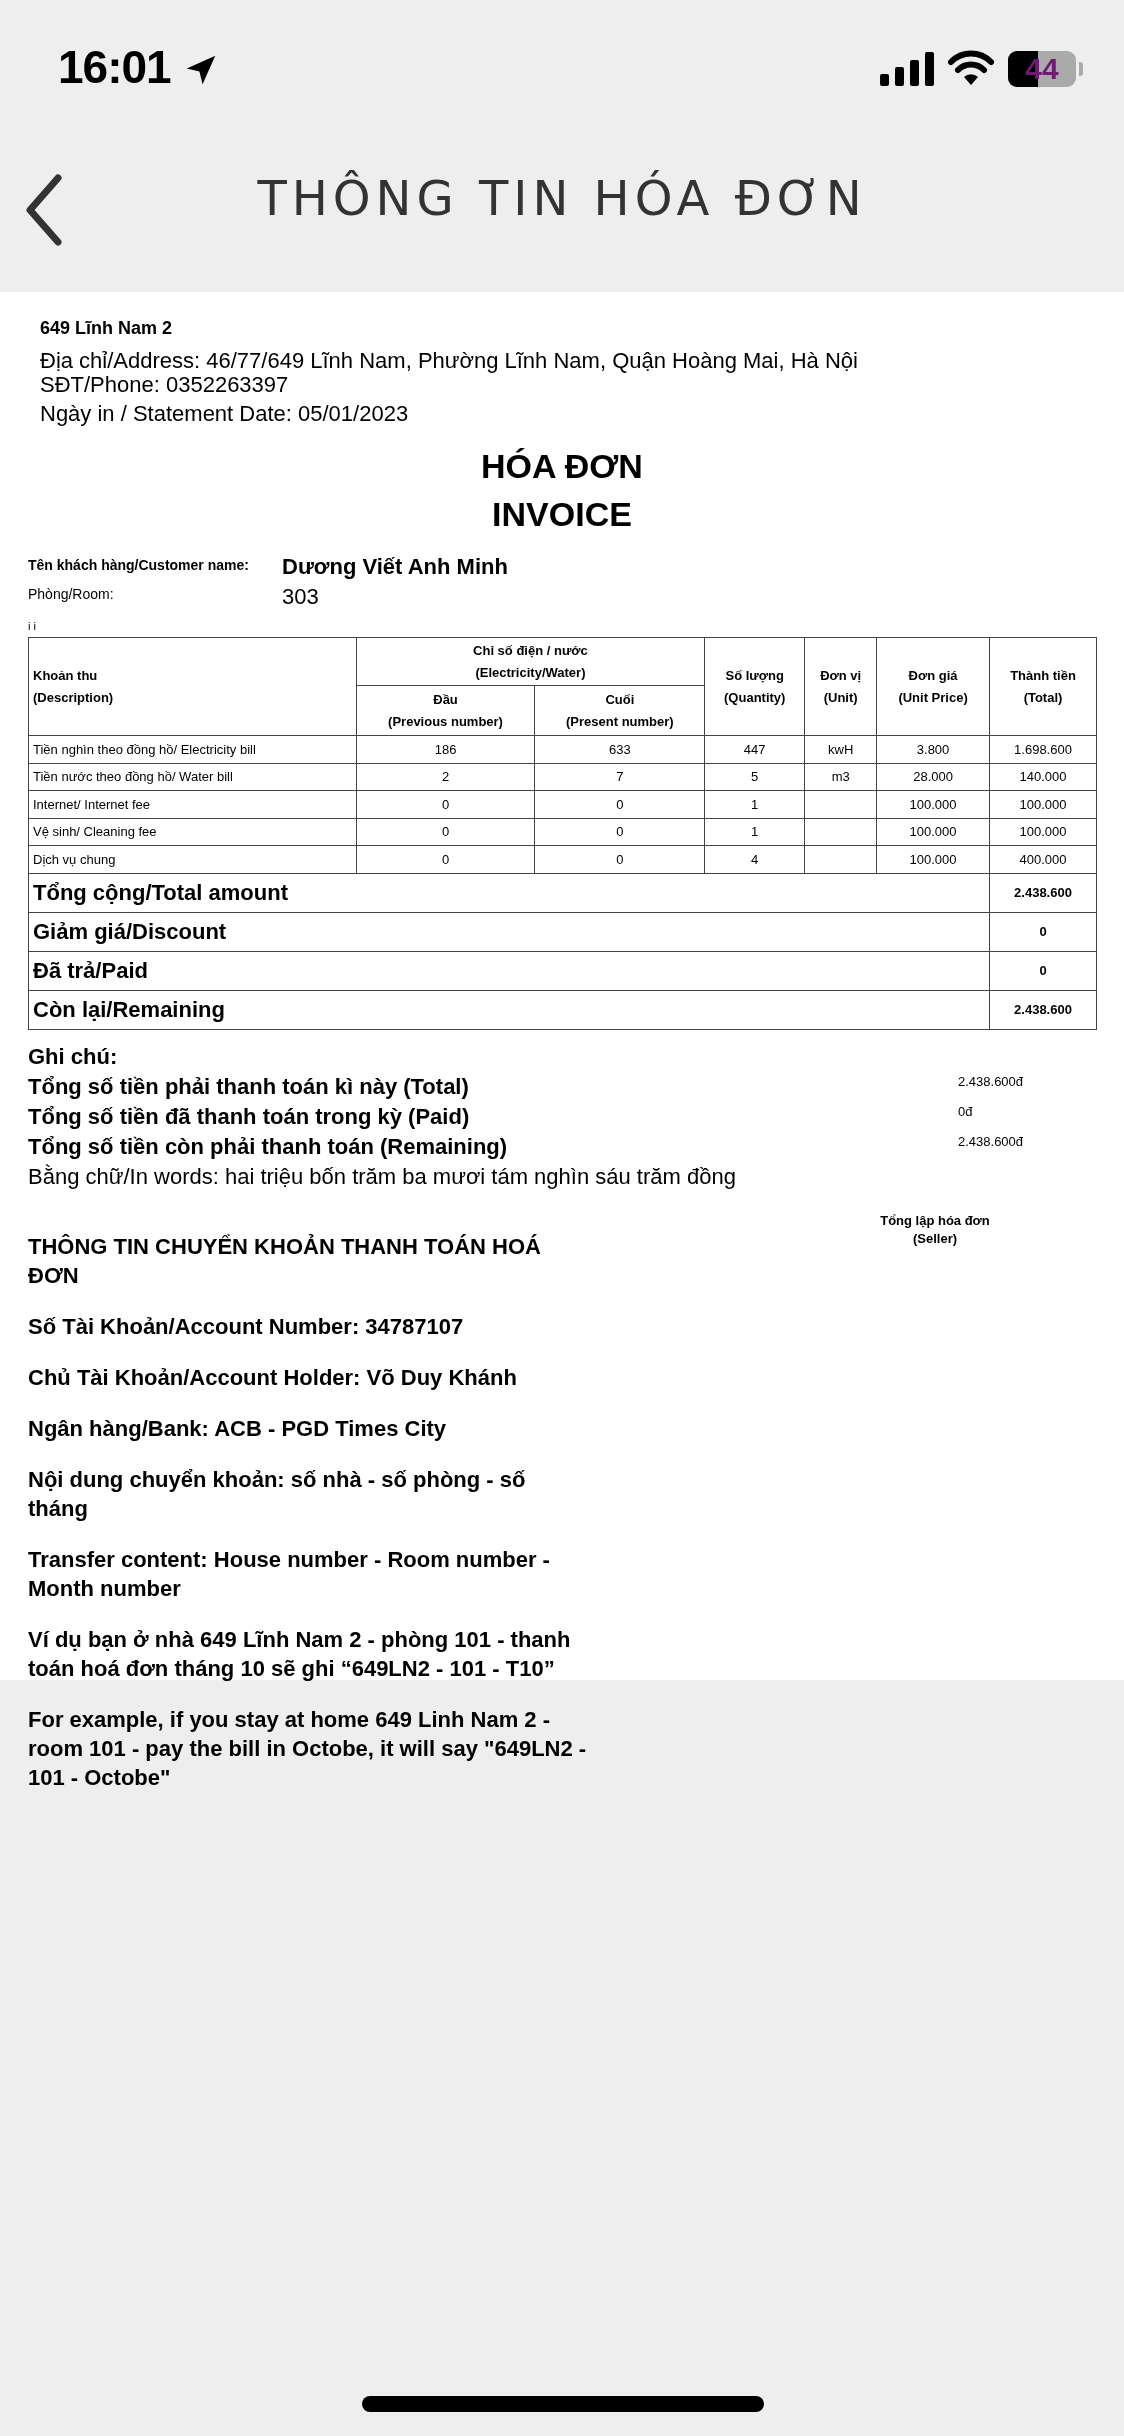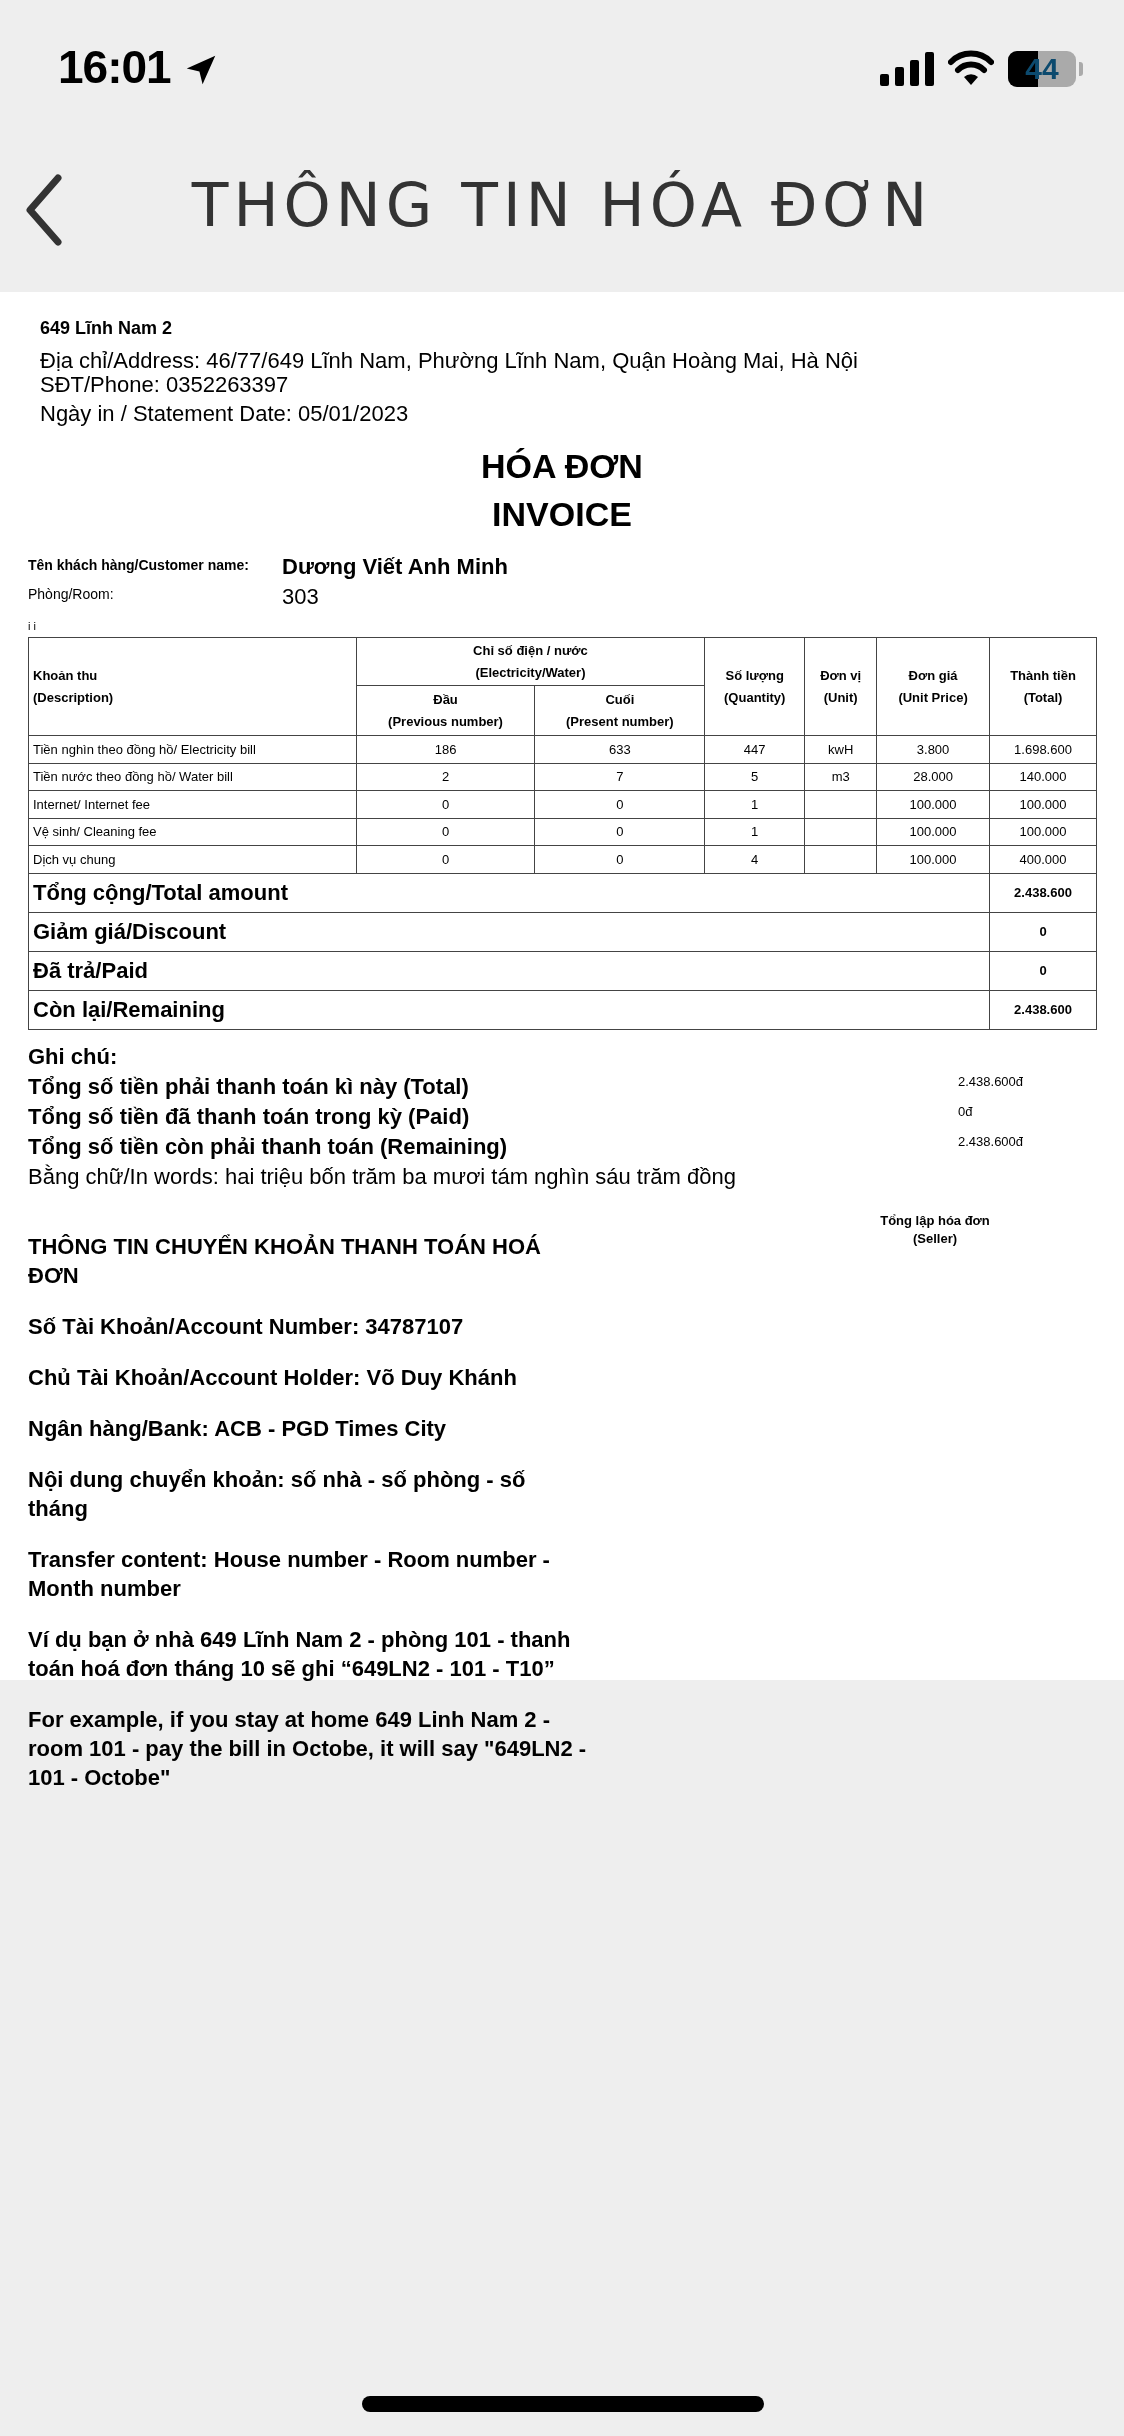--- a/index.html
+++ b/index.html
@@ -7,27 +7,27 @@
   body { position: relative; font-family: "Liberation Sans", sans-serif; color: #000; }
 
   
   .status-bar { position: absolute; top: 0; left: 0; width: 1124px; height: 130px; }
   .time { position: absolute; left: 58px; top: 40px; font-size: 46px; font-weight: 600; letter-spacing: -1px; }
   .loc-icon { position: absolute; left: 182px; top: 50px; width: 38px; height: 40px; }
   .signal-icon { position: absolute; left: 880px; top: 52px; width: 56px; height: 34px; }
   .wifi-icon { position: absolute; left: 948px; top: 50px; width: 46px; height: 36px; }
   .battery { position: absolute; left: 1008px; top: 51px; width: 68px; height: 36px; border-radius: 9px; background: #aaaaaa; overflow: hidden; }
   .battery-fill { position: absolute; left: 0; top: 0; height: 100%; background: #000; }
-  .battery-text { position: absolute; left: 0; top: 0; width: 100%; text-align: center; font-size: 30px; font-weight: 700; color: #0c4a6e; line-height: 36px; }
+  .battery-text { position: absolute; left: 0; top: 0; width: 100%; text-align: center; font-size: 30px; font-weight: 700; color: #701a75; line-height: 36px; }
   .battery-cap { position: absolute; left: 1079px; top: 62px; width: 4px; height: 14px; border-radius: 0 3px 3px 0; background: #aaaaaa; }
 
   
   .nav { position: absolute; top: 130px; left: 0; width: 1124px; height: 160px; }
   .back-btn { position: absolute; left: 20px; top: 30px; width: 50px; height: 90px; cursor: pointer; }
-  .nav-title { position: absolute; left: 0; width: 1124px; top: 40px; text-align: center; font-size: 60px; letter-spacing: 5px; color: #333; font-family: "DejaVu Sans", sans-serif; font-weight: 400; }
+  .nav-title { position: absolute; left: 0; width: 1124px; top: 40px; text-align: center; font-size: 48px; letter-spacing: 5px; color: #333; font-family: "DejaVu Sans", sans-serif; font-weight: 400; }
 
   
   .doc { position: absolute; top: 292px; left: 0; width: 1124px; height: 1388px; background: #fff; }
   .abs { position: absolute; white-space: nowrap; }
   .head-name { left: 40px; top: 26px; font-size: 18px; font-weight: 700; }
   .head-line { left: 40px; font-size: 22px; }
   .inv-title { left: 0; width: 1124px; text-align: center; font-size: 34px; font-weight: 700; }
   .cust-label { left: 28px; font-size: 14px; }
   .cust-value { left: 282px; font-size: 22px; }
 

